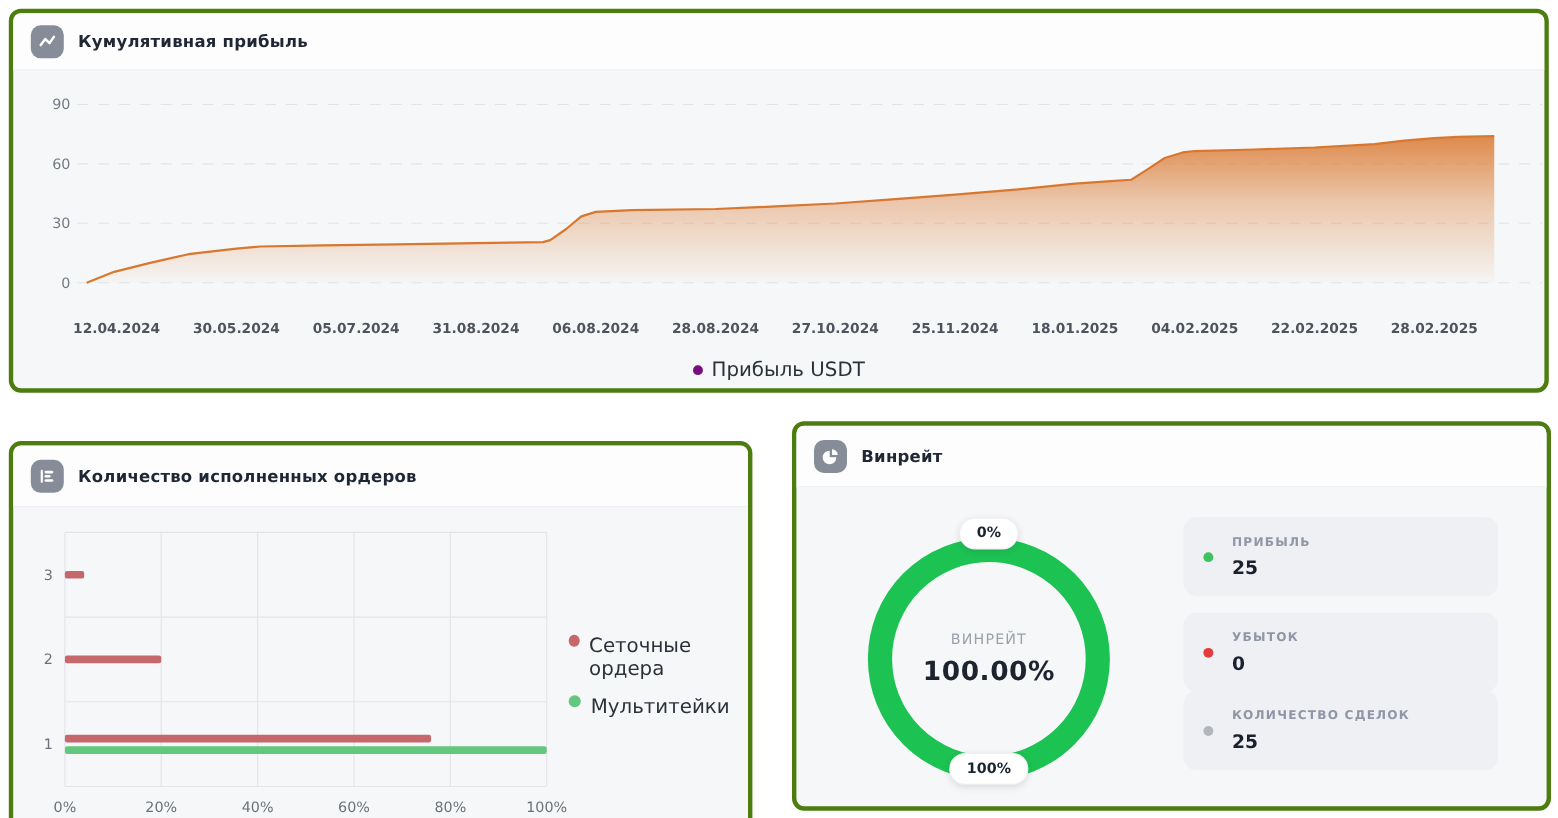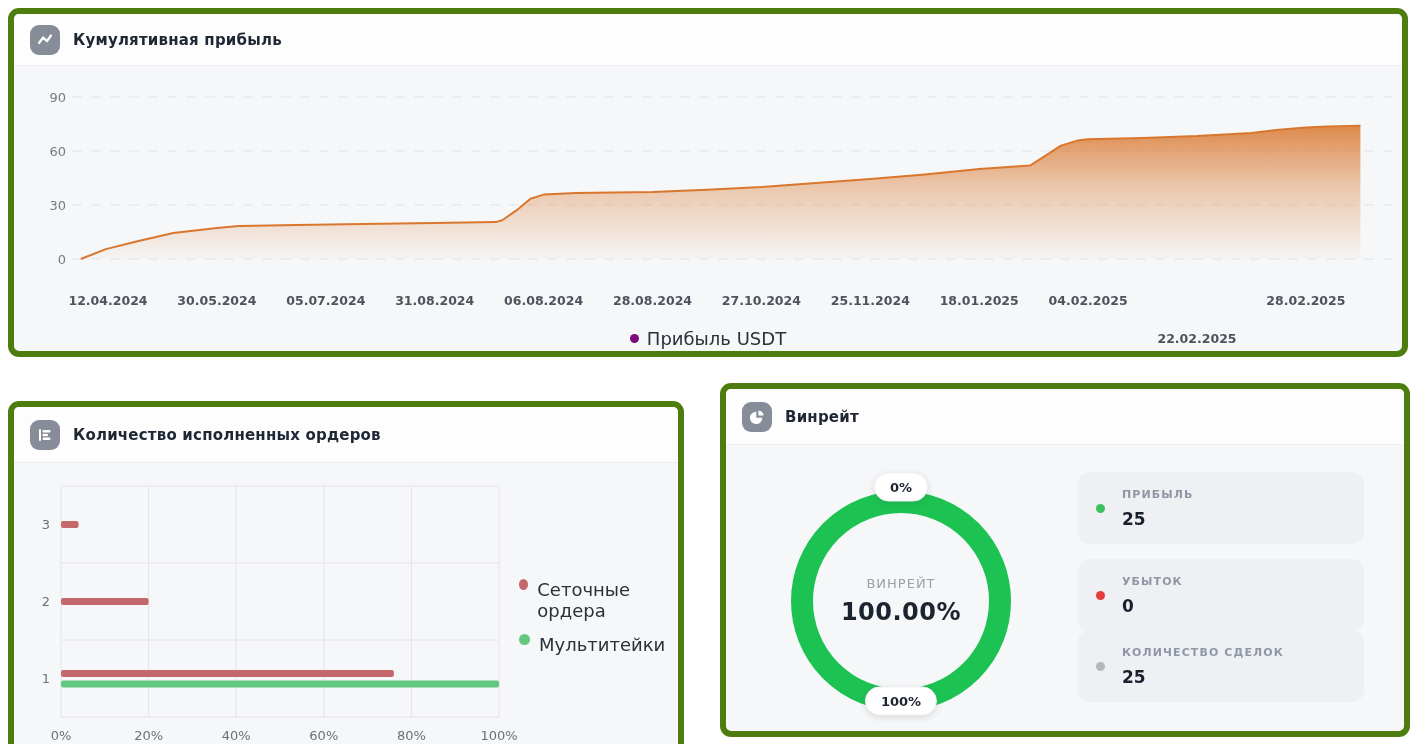--- a/index.html
+++ b/index.html
@@ -4,21 +4,21 @@
 <style>
   html,body{margin:0;padding:0;}
   body{
     width:1416px;height:744px;position:relative;
     background:#ffffff;
     font-family:"DejaVu Sans","Liberation Sans",sans-serif;
     overflow:hidden;
   }
   .panel{
     position:absolute;box-sizing:border-box;
-    background:#f6f7f8;border:6px solid #4d7c0f;border-radius:11px;
+    background:#f6f7f8;border:4px solid #4d7c0f;border-radius:11px;
     overflow:hidden;
   }
   #panel-cumulative{left:8px;top:8px;width:1400px;height:349px;}
   #panel-orders{left:8px;top:365px;width:676px;height:354px;margin-top:36px;}
   #panel-winrate{left:720px;top:383px;width:690px;height:354px;}
   .panel-header{
     box-sizing:border-box;background:#fdfdfe;border-bottom:1px solid #eceef1;
     display:flex;align-items:center;gap:13px;padding:0 16px;
   }
   #panel-cumulative .panel-header{height:52px;}
@@ -112,21 +112,21 @@
         <span class="xdate" style="left: 94px;">12.04.2024</span>
         <span class="xdate" style="left: 202.9px;">30.05.2024</span>
         <span class="xdate" style="left: 311.8px;">05.07.2024</span>
         <span class="xdate" style="left: 420.7px;">31.08.2024</span>
         <span class="xdate" style="left: 529.6px;">06.08.2024</span>
         <span class="xdate" style="left: 638.5px;">28.08.2024</span>
         <span class="xdate" style="left: 747.4px;">27.10.2024</span>
         <span class="xdate" style="left: 856.3px;">25.11.2024</span>
         <span class="xdate" style="left: 965.2px;">18.01.2025</span>
         <span class="xdate" style="left: 1074.1px;">04.02.2025</span>
-        <span class="xdate" style="left: 1183px; margin-top: 38px;">22.02.2025</span>
+        <span class="xdate" style="left: 1183px;">22.02.2025</span>
         <span class="xdate" style="left: 1291.9px;">28.02.2025</span>
       </div>
     <div class="legend-row" id="line-legend">
         <span class="legend-dot" style="background: rgb(122, 13, 126);"></span>
         <span class="legend-label">Прибыль USDT</span>
       </div>
   </div>
 </section>
 
 <section class="panel" id="panel-orders">

